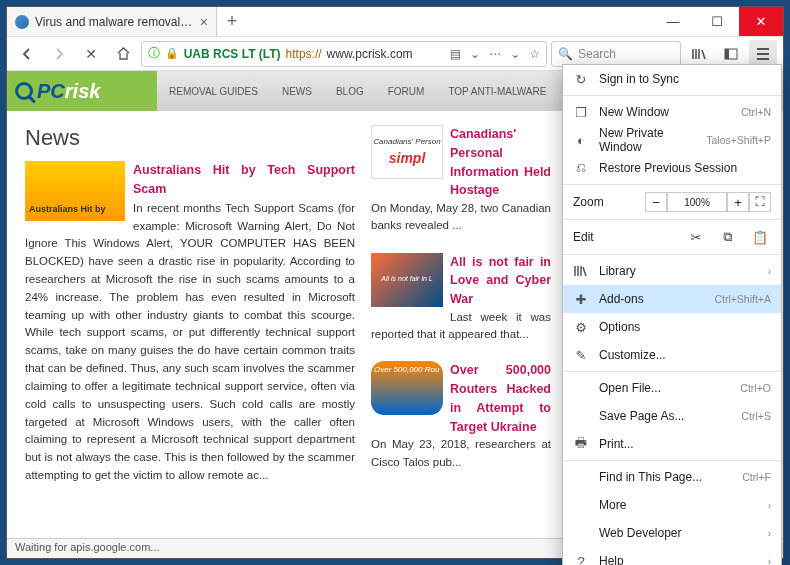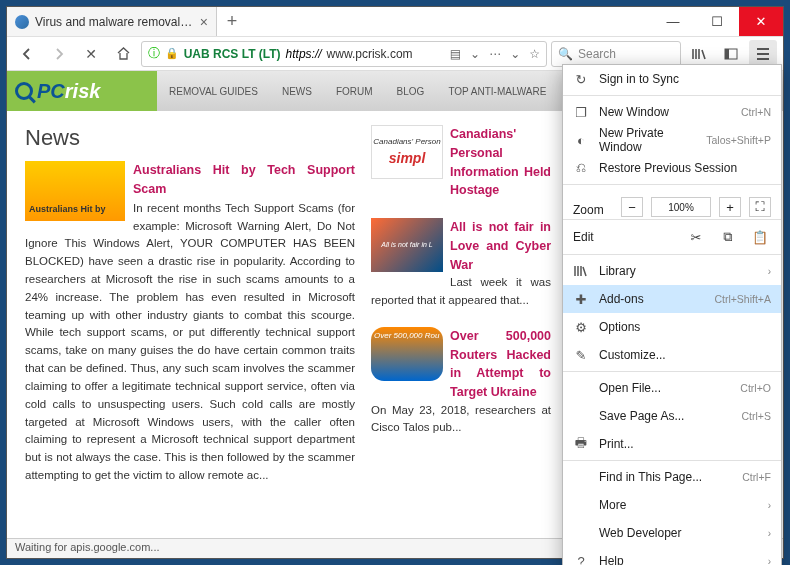--- a/index.html
+++ b/index.html
@@ -12,21 +12,21 @@
 .tab .tab-close { color:#666; font-size:14px; cursor:pointer; }
 .newtab { width:30px; display:flex; align-items:center; justify-content:center; color:#666; font-size:18px; }
 .win-controls { margin-left:auto; display:flex; }
 .win-controls div { width:44px; display:flex; align-items:center; justify-content:center; font-size:13px; color:#333; }
 .win-close { color:#fff!important; background:#e81123; }
 .toolbar { height:34px; display:flex; align-items:center; padding:0 6px; gap:4px; border-bottom:1px solid #ddd; }
 .tbtn { width:28px; height:28px; display:flex; align-items:center; justify-content:center; color:#555; font-size:14px; border-radius:3px; }
 .urlbar { flex:1; height:26px; border:1px solid #ccc; border-radius:3px; display:flex; align-items:center; padding:0 6px; font-size:12px; gap:5px; background:#fff; }
 .lock { color:#12bc00; font-size:11px; }
 .uab { color:#15803d; font-weight:600; }
-.url-secure { color:#000000;font-style:italic; }
+.url-secure { color:#a16207; }
 .url-domain { color:#333; }
 .url-actions { margin-left:auto; display:flex; gap:9px; color:#666; }
 .searchbar { width:130px; height:26px; border:1px solid #ccc; border-radius:3px; display:flex; align-items:center; padding:0 6px; font-size:12px; gap:5px; color:#888; }
 .content { flex:1; position:relative; overflow:hidden; background:#fff; }
 .site-header { height:40px; background:linear-gradient(#e8e8e8,#d0d0d0); display:flex; align-items:center; padding-left:0; }
 .logo { width:150px; height:40px; background:#8bc34a; display:flex; align-items:center; padding-left:8px; font-family:Arial; font-weight:bold; font-style:italic; }
 .logo .mag { width:18px; height:18px; border:3px solid #0b5394; border-radius:50%; margin-right:4px; position:relative; }
 .logo .mag::after { content:''; position:absolute; width:8px; height:3px; background:#0b5394; bottom:-4px; right:-6px; transform:rotate(45deg); }
 .logo .pc { color:#0b5394; font-size:20px; }
 .logo .risk { color:#fff; font-size:20px; }
@@ -52,21 +52,21 @@
 .statusbar { height:20px; border-top:1px solid #ccc; background:#f5f5f5; font-size:11px; color:#555; padding:2px 8px; position:absolute; bottom:0; left:0; right:0; }
 
 .menu { position:absolute; top:64px; right:8px; width:220px; background:#fff; border:1px solid #bbb; box-shadow:0 4px 18px rgba(0,0,0,.3); font-size:12px; color:#222; z-index:50; }
 .menu .row { display:flex; align-items:center; height:28px; padding:0 10px; gap:10px; }
 .menu .sel { background:#cde8ff!important; }
 .menu .ico { width:16px; text-align:center; color:#555; flex-shrink:0; font-size:13px; }
 .menu .lbl { flex:1; }
 .menu .sc { color:#888; font-size:10.5px; }
 .menu .chev { color:#888; font-size:10px; }
 .menu hr { border:none; border-top:1px solid #e0e0e0; margin:2px 0; }
-.menu .zoomrow { display:flex; align-items:flex-end; height:30px; padding:0 10px; gap:8px; }
+.menu .zoomrow { display:flex; align-items:center; height:30px; padding:0 10px; }
 .menu .zoomrow .lbl { flex:1; }
 .menu .zbtn { width:22px; height:20px; border:1px solid #ccc; display:flex; align-items:center; justify-content:center; font-size:13px; }
 .menu .zval { width:60px; height:20px; border:1px solid #ccc; display:flex; align-items:center; justify-content:center; font-size:10px; }
 .menu .editrow { display:flex; align-items:center; height:30px; padding:0 10px; gap:10px; }
 .menu .editrow .lbl { flex:1; }
 .menu .ebtn { width:22px; text-align:center; font-size:13px; color:#444; }
 svg { display:block; }
 </style>
 </head>
 <body>
@@ -143,22 +143,22 @@
   <div class="content">
     <div class="site-header">
       <div class="logo">
         <div class="mag"></div>
         <span class="pc">PC</span>
           <span class="risk">risk</span>
       </div>
       <div class="nav">
         <div>REMOVAL GUIDES</div>
         <div>NEWS</div>
+        <div>BLOG</div>
         <div>FORUM</div>
-        <div>BLOG</div>
         <div>TOP ANTI-MALWARE</div>
         <div>TOP ANTIVIRUS 2018</div>
         <div>WE</div>
       </div>
     </div>
 
     <div class="page">
       <div class="col-left">
         <h2 class="news-h">News</h2>
         <div class="article">
@@ -170,20 +170,21 @@
         </div>
       </div>
 
       <div class="col-mid">
         <div class="article2">
           <div class="thumb thumb-can">
             <span>Canadians' Person</span>
             <span class="simpl">simpl</span>
           </div>
           <span class="article-title">Canadians' Personal Information Held Hostage</span><br>
+          <span>On Monday, May 28, two Canadian banks revealed ...</span>
         </div>
         <div class="article2">
           <div class="thumb thumb-allis">
               <span>All is not fair in L</span>
             </div>
           <span class="article-title">All is not fair in Love and Cyber War</span><br>
           <span>Last week it was reported that it appeared that...</span>
         </div>
         <div class="article2">
           <div class="thumb thumb-routers">

